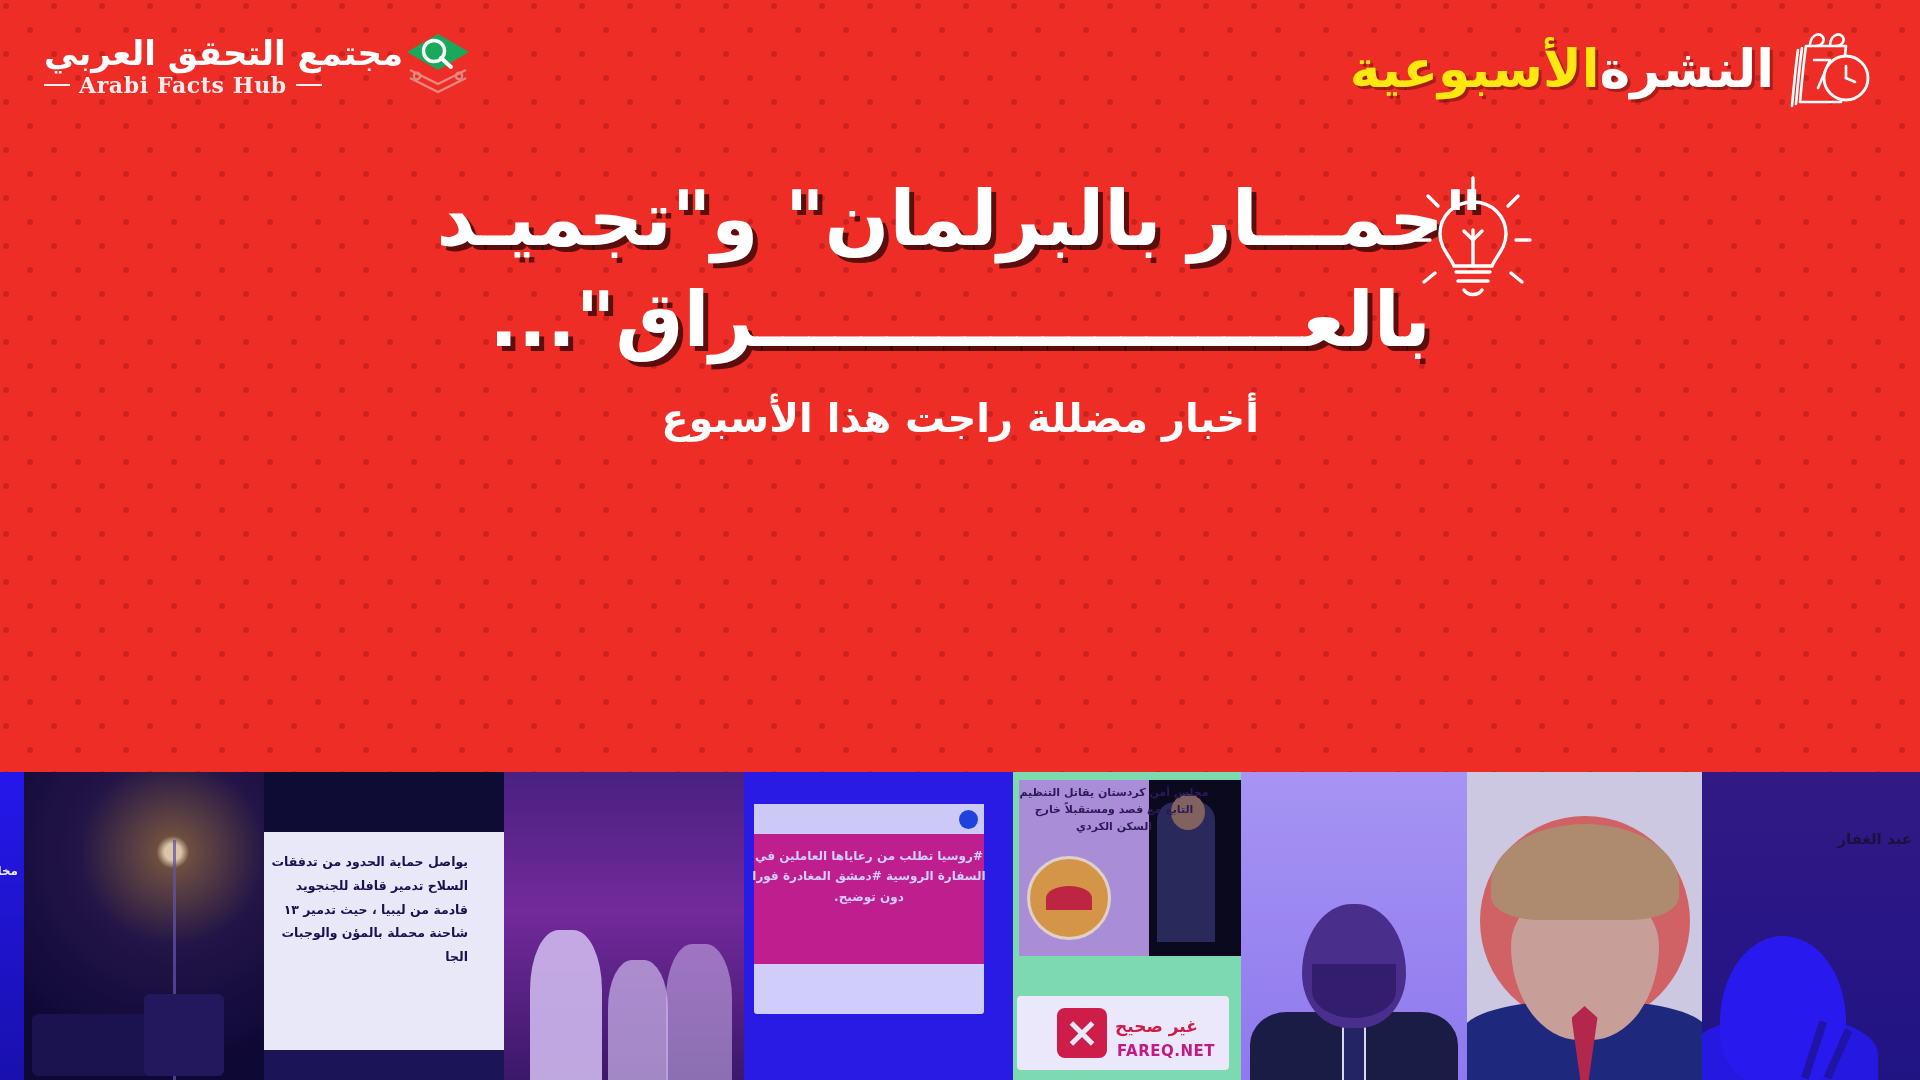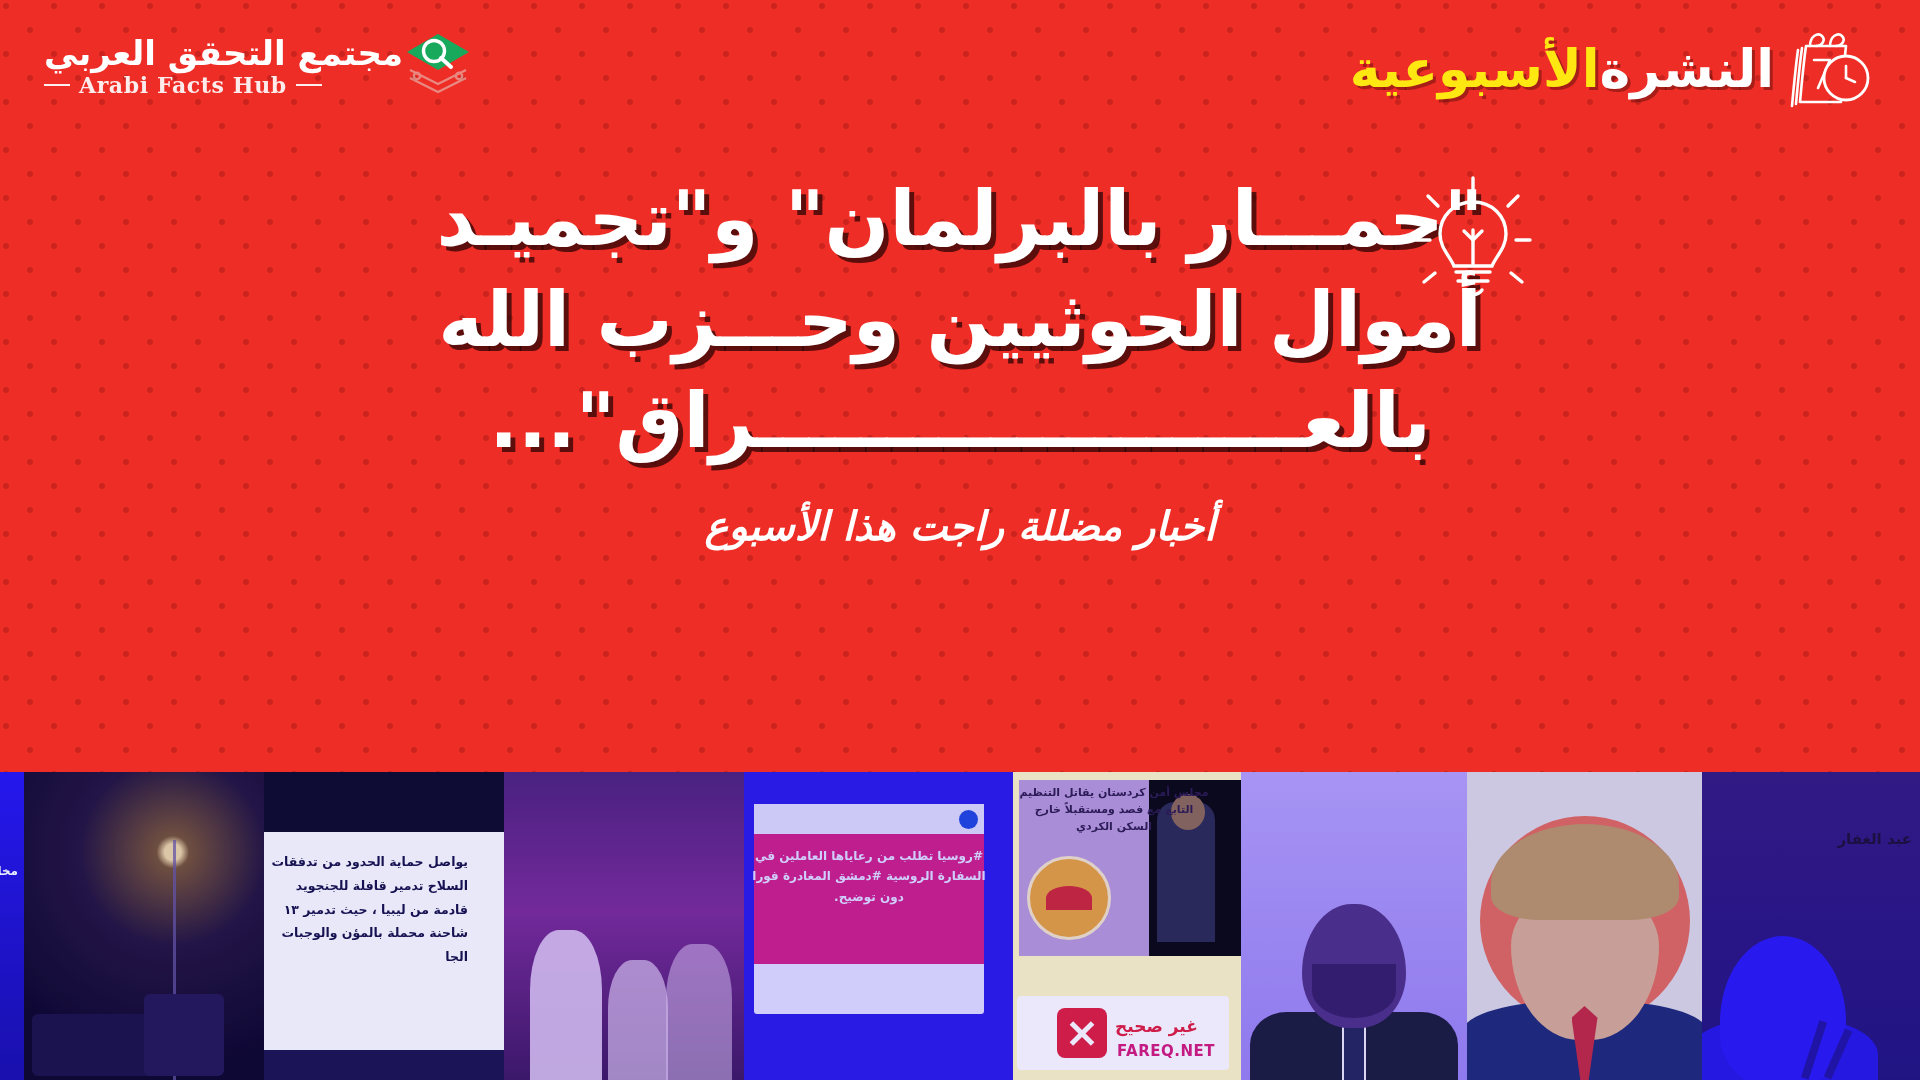--- a/index.html
+++ b/index.html
@@ -64,24 +64,23 @@
     display:flex;flex-direction:column;align-items:center;justify-content:flex-start;
   }
   .headline{
     width:1500px;margin:0 auto;text-align:center;direction:rtl;
     color:#ffffff;font-weight:800;font-size:76px;line-height:1.33;
     text-shadow:5px 5px 0 rgba(35,3,3,.72);
     padding:0 24px;box-sizing:border-box;
   }
   .headline .ln{display:block;white-space:nowrap;}
   .subhead{
-    margin-top:31px;text-align:center;direction:rtl;
+    margin-top:24px;text-align:center;direction:rtl;
     color:#ffffff;font-weight:700;font-size:40px;line-height:1.2;
     white-space:nowrap;
-    font-style:italic;
   }
   .bulb{position:absolute;right:372px;top:-8px;width:150px;height:165px;}
 
   
   .strip{
     position:absolute;left:0;right:0;bottom:0;height:308px;
     display:flex;flex-direction:row;overflow:hidden;background:#120a45;
   }
   .tile{position:relative;height:100%;overflow:hidden;flex:0 0 auto;}
   .tile .art{position:absolute;inset:0;}
@@ -126,21 +125,21 @@
     width:200px;height:80px;background:#f2f2f6;border-radius:34% 34% 0 0;}
   .t3 .jacket-l{position:absolute;left:50%;bottom:-14px;margin-left:-104px;
     width:92px;height:82px;background:#141a2e;border-radius:40% 0 0 0;}
   .t3 .jacket-r{position:absolute;left:50%;bottom:-14px;margin-left:12px;
     width:92px;height:82px;background:#141a2e;border-radius:0 40% 0 0;}
   .t3 .necktie{position:absolute;left:50%;bottom:-6px;transform:translateX(-50%);
     width:20px;height:66px;background:#1d2450;}
   .t3 .veil{background:rgba(70,40,220,.14);}
 
   
-  .t4 .art{background:#fef9c3;text-decoration:underline;}
+  .t4 .art{background:#86efac;text-decoration:underline;}
   .t4 .card{position:absolute;left:6px;top:8px;width:198px;height:176px;background:#b89ad8;}
   .t4 .emblem{position:absolute;left:14px;top:84px;width:78px;height:78px;border-radius:50%;
     background:conic-gradient(#e8a33a 0 100%);border:3px solid #f3e6c8;}
   .t4 .emblem:after{content:"";position:absolute;left:50%;top:50%;transform:translate(-50%,-50%);
     width:46px;height:24px;background:#cf2634;border-radius:50% 50% 0 0;}
   .t4 .soldier{position:absolute;right:26px;top:30px;width:58px;height:140px;background:#2a2b4e;border-radius:18px 18px 0 0;}
   .t4 .soldier-head{position:absolute;right:36px;top:22px;width:34px;height:36px;background:#8c6a52;border-radius:50%;}
   .t4 .blackbox{position:absolute;right:0;top:8px;width:92px;height:176px;background:#07070a;}
   .t4 .strip-white{position:absolute;left:4px;bottom:10px;width:212px;height:74px;background:#ffffff;border-radius:4px;}
   .t4 .xbadge{position:absolute;left:44px;bottom:22px;width:50px;height:50px;border-radius:8px;background:#e11d3c;}
@@ -260,21 +259,20 @@
           <line x1="18" y1="80" x2="32" y2="80"></line>
           <line x1="132" y1="80" x2="118" y2="80"></line>
           <line x1="26" y1="122" x2="37" y2="113"></line>
           <line x1="124" y1="122" x2="113" y2="113"></line>
         </g>
       </svg>
     </span>
 
     <div class="headline">
       <span class="ln">"حمـــار بالبرلمان" و"تجميـد</span>
-      <span class="ln">أموال الحوثيين وحـــزب الله</span>
       <span class="ln">بالعـــــــــــــــــــــراق"...</span>
     </div>
 
     <div class="subhead">أخبار مضللة راجت هذا الأسبوع</div>
   </div>
 
   <div class="strip">
 
     <div class="tile t1" style="width:218px">
       <div class="art">

